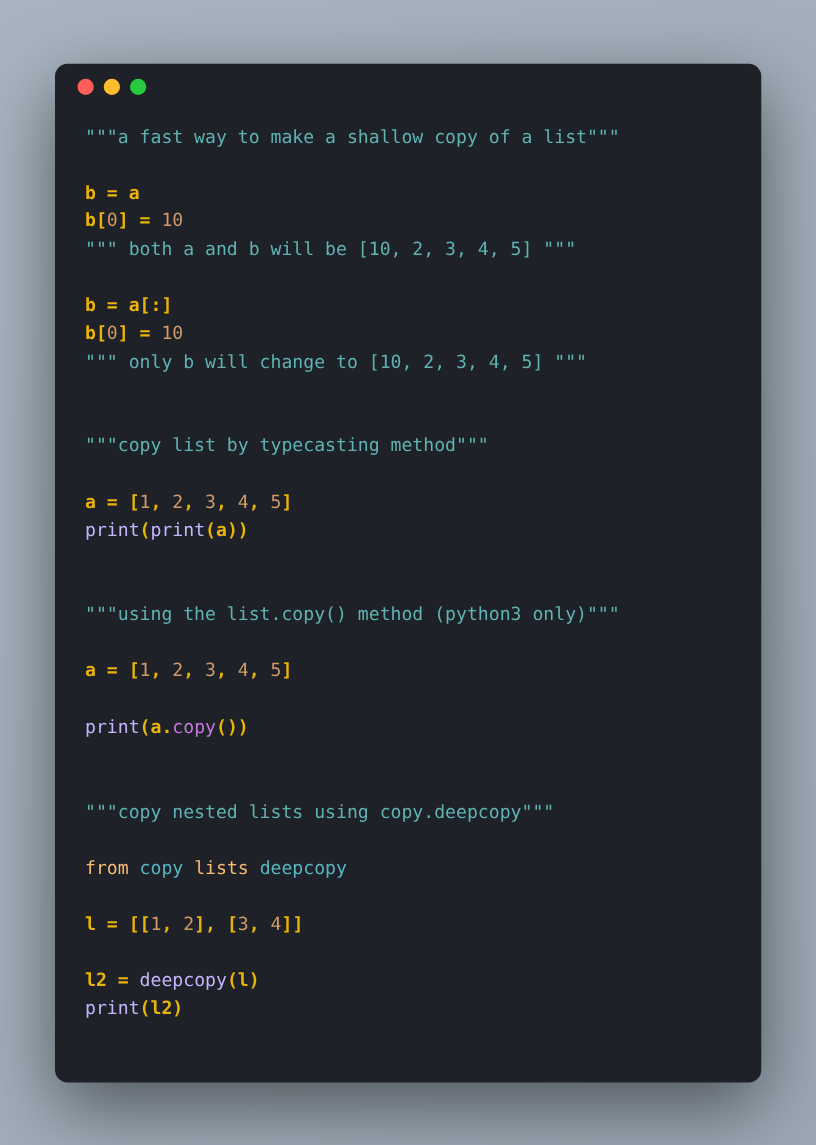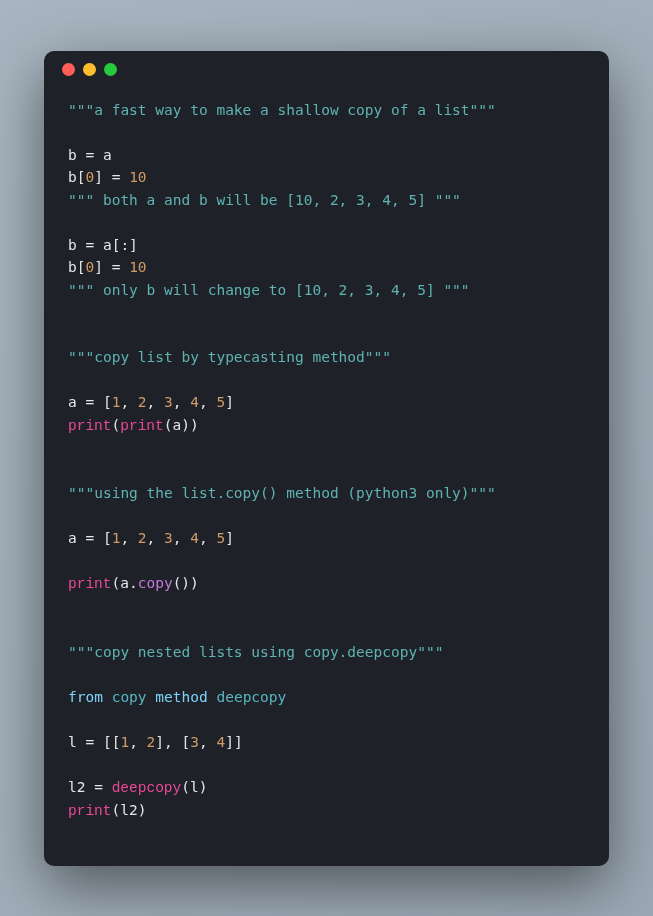--- a/index.html
+++ b/index.html
@@ -37,24 +37,24 @@
   .dot-green { background: #27c93f; }
   .code {
     padding: 10px 24px 24px 24px;
     font-size: 14.5px;
     line-height: 22.5px;
     white-space: pre;
     color: #abb2bf;
   }
   .s  { color: #5fb3b3; }  
   .n  { color: #d19a66; }  
-  .k  { color: #7dd3fc; margin-top: 40px; }  
-  .f  { color: #ec4899; font-family: Liberation Mono, monospace; }  
+  .k  { color: #fdba74; margin-top: 40px; }  
+  .f  { color: #c4b5fd; }  
   .m  { color: #c678dd; }  
-  .p  { color: #e5e5e5; }  
+  .p  { color: #eab308; font-weight: bold; }  
   .id { color: #56b6c2; }  
 </style>
 </head>
 <body>
 
 <div class="window">
   <div class="titlebar">
     <div class="dot dot-red"></div>
     <div class="dot dot-yellow"></div>
     <div class="dot dot-green"></div>
@@ -78,19 +78,19 @@
 
 <span class="s">"""using the list.copy() method (python3 only)"""</span>
 
 <span class="p">a = [</span><span class="n">1</span><span class="p">, </span><span class="n">2</span><span class="p">, </span><span class="n">3</span><span class="p">, </span><span class="n">4</span><span class="p">, </span><span class="n">5</span><span class="p">]</span>
 
 <span class="f">print</span><span class="p">(</span><span class="p">a</span><span class="p">.</span><span class="m">copy</span><span class="p">()</span><span class="p">)</span>
 
 
 <span class="s">"""copy nested lists using copy.deepcopy"""</span>
 
-<span class="k">from</span><span> </span><span class="id">copy</span><span> </span><span class="k">method</span><span> </span><span class="id">deepcopy</span>
+<span class="k">from</span><span> </span><span class="id">copy</span><span> </span><span class="k">lists</span><span> </span><span class="id">deepcopy</span>
 
 <span class="p">l = [[</span><span class="n">1</span><span class="p">, </span><span class="n">2</span><span class="p">], [</span><span class="n">3</span><span class="p">, </span><span class="n">4</span><span class="p">]]</span>
 
 <span class="p">l2 = </span><span class="f">deepcopy</span><span class="p">(</span><span class="p">l</span><span class="p">)</span>
 <span class="f">print</span><span class="p">(</span><span class="p">l2</span><span class="p">)</span></div>
 </div>
 
 </body></html>

